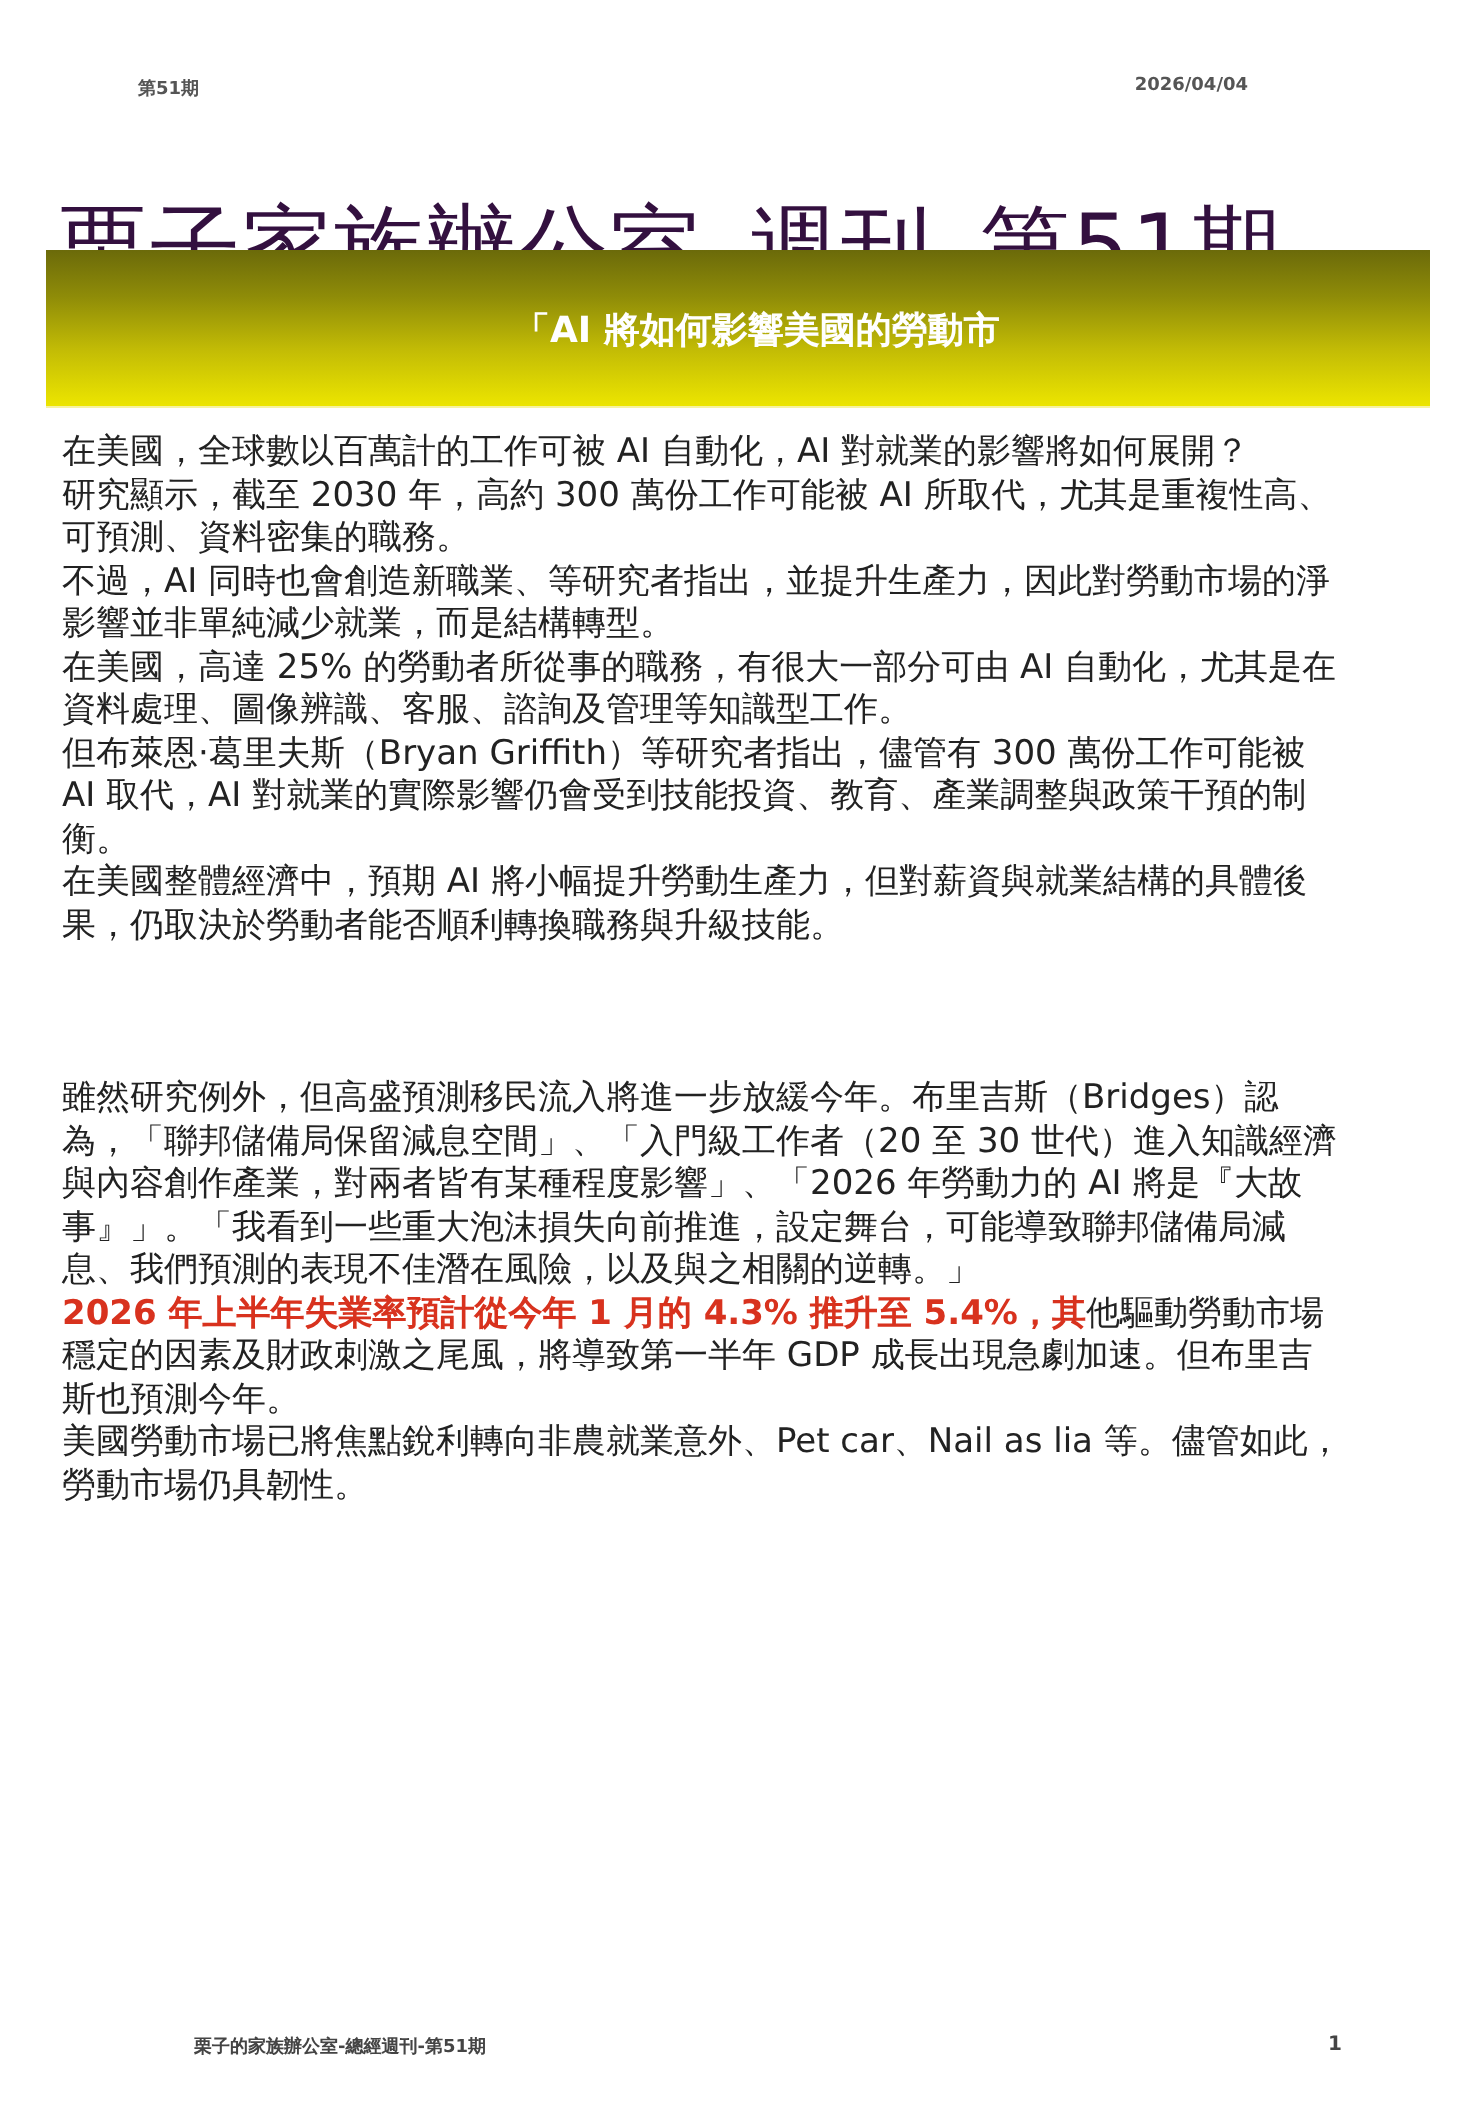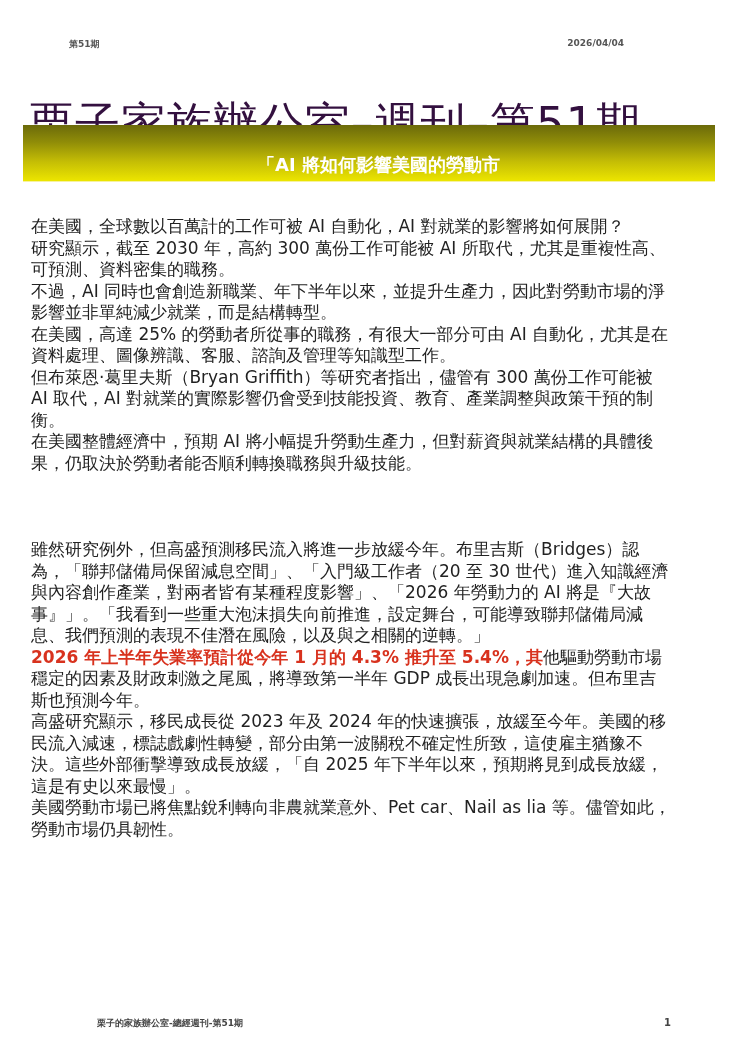--- a/index.html
+++ b/index.html
@@ -44,21 +44,21 @@
       color: #33103f;
       letter-spacing: 1px;
       font-weight: normal;
       white-space: nowrap;
     }
     .banner {
       position: absolute;
       top: 125px;
       left: 23px;
       width: 692px;
-      height: 56px;
+      height: 78px;
       background: linear-gradient(to bottom, #6b6a0a 0%, #8f8c08 30%, #c4bd05 65%, #ece500 100%);
       box-shadow: 0 1px 0 #f6f2a0;
     }
     .banner-title {
       position: absolute;
       top: 28px;
       left: 234px;
       font-size: 18px;
       font-weight: bold;
       color: #ffffff;
@@ -114,29 +114,28 @@
 
 <h1 class="main-title">栗子家族辦公室–週刊–第51期</h1>
 
 <div class="banner">
   <div class="banner-title">「AI 將如何影響美國的勞動市</div>
 </div>
 
 <div class="body-text section-1">
   <p>在美國，全球數以百萬計的工作可被 AI 自動化，AI 對就業的影響將如何展開？</p>
   <p>研究顯示，截至 2030 年，高約 300 萬份工作可能被 AI 所取代，尤其是重複性高、可預測、資料密集的職務。</p>
-  <p>不過，AI 同時也會創造新職業、年下半年以來，並提升生產力，因此對勞動市場的淨影響並非單純減少就業，而是結構轉型。</p>
+  <p>不過，AI 同時也會創造新職業、等研究者指出，並提升生產力，因此對勞動市場的淨影響並非單純減少就業，而是結構轉型。</p>
   <p>在美國，高達 25% 的勞動者所從事的職務，有很大一部分可由 AI 自動化，尤其是在資料處理、圖像辨識、客服、諮詢及管理等知識型工作。</p>
   <p>但布萊恩·葛里夫斯（Bryan Griffith）等研究者指出，儘管有 300 萬份工作可能被 AI 取代，AI 對就業的實際影響仍會受到技能投資、教育、產業調整與政策干預的制衡。</p>
   <p>在美國整體經濟中，預期 AI 將小幅提升勞動生產力，但對薪資與就業結構的具體後果，仍取決於勞動者能否順利轉換職務與升級技能。</p>
 </div>
 
 <div class="body-text section-2">
   <p>雖然研究例外，但高盛預測移民流入將進一步放緩今年。布里吉斯（Bridges）認為，「聯邦儲備局保留減息空間」、「入門級工作者（20 至 30 世代）進入知識經濟與內容創作產業，對兩者皆有某種程度影響」、「2026 年勞動力的 AI 將是『大故事』」。「我看到一些重大泡沫損失向前推進，設定舞台，可能導致聯邦儲備局減息、我們預測的表現不佳潛在風險，以及與之相關的逆轉。」</p>
   <p><span class="red-strong">2026 年上半年失業率預計從今年 1 月的 4.3% 推升至 5.4%，其</span><span>他驅動勞動市場穩定的因素及財政刺激之尾風，將導致第一半年 GDP 成長出現急劇加速。但布里吉斯也預測今年。</span></p>
-  <p>高盛研究顯示，移民成長從 2023 年及 2024 年的快速擴張，放緩至今年。美國的移民流入減速，標誌戲劇性轉變，部分由第一波關稅不確定性所致，這使雇主猶豫不決。這些外部衝擊導致成長放緩，「自 2025 年下半年以來，預期將見到成長放緩，這是有史以來最慢」。</p>
   <p>美國勞動市場已將焦點銳利轉向非農就業意外、Pet car、Nail as lia 等。儘管如此，勞動市場仍具韌性。</p>
 </div>
 
 <div class="running-footer">
   <span class="footer-title">栗子的家族辦公室-總經週刊-第51期</span>
   <span class="page-num">1</span>
 </div>
 
 </body></html>

